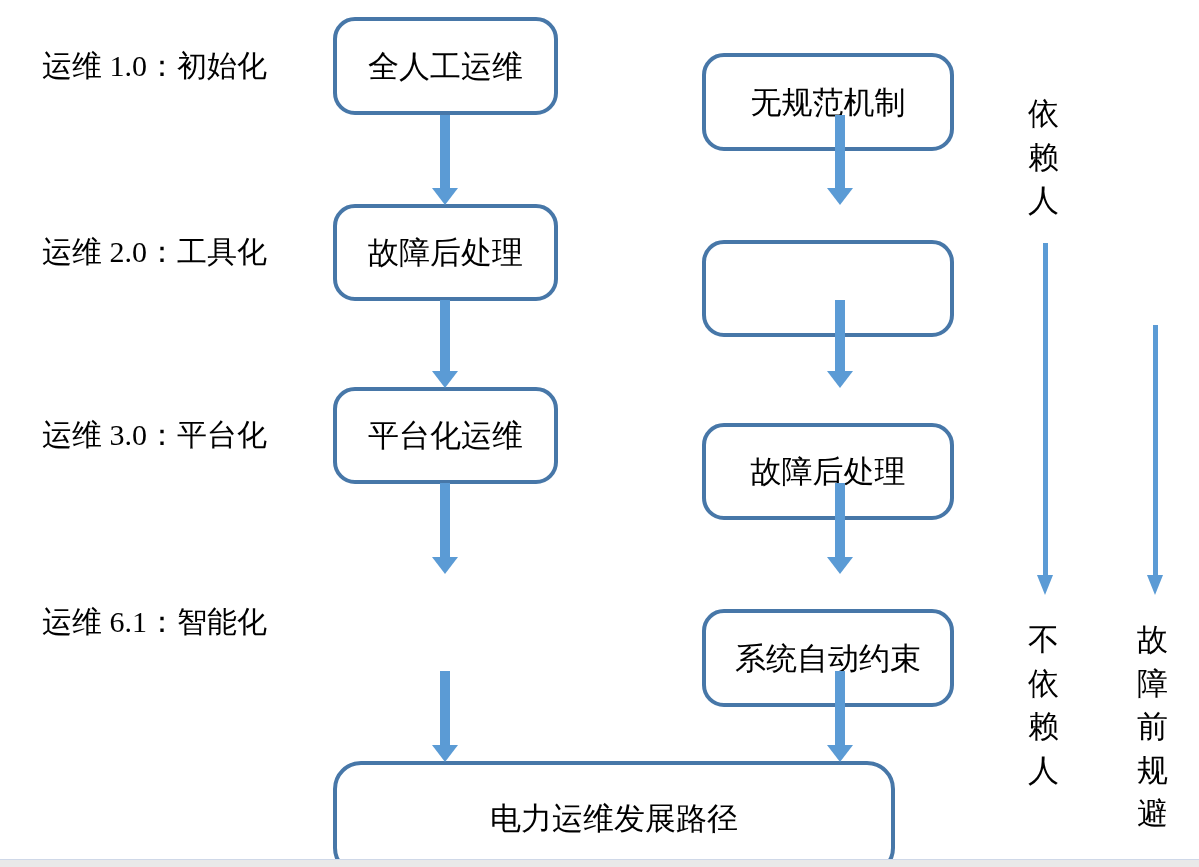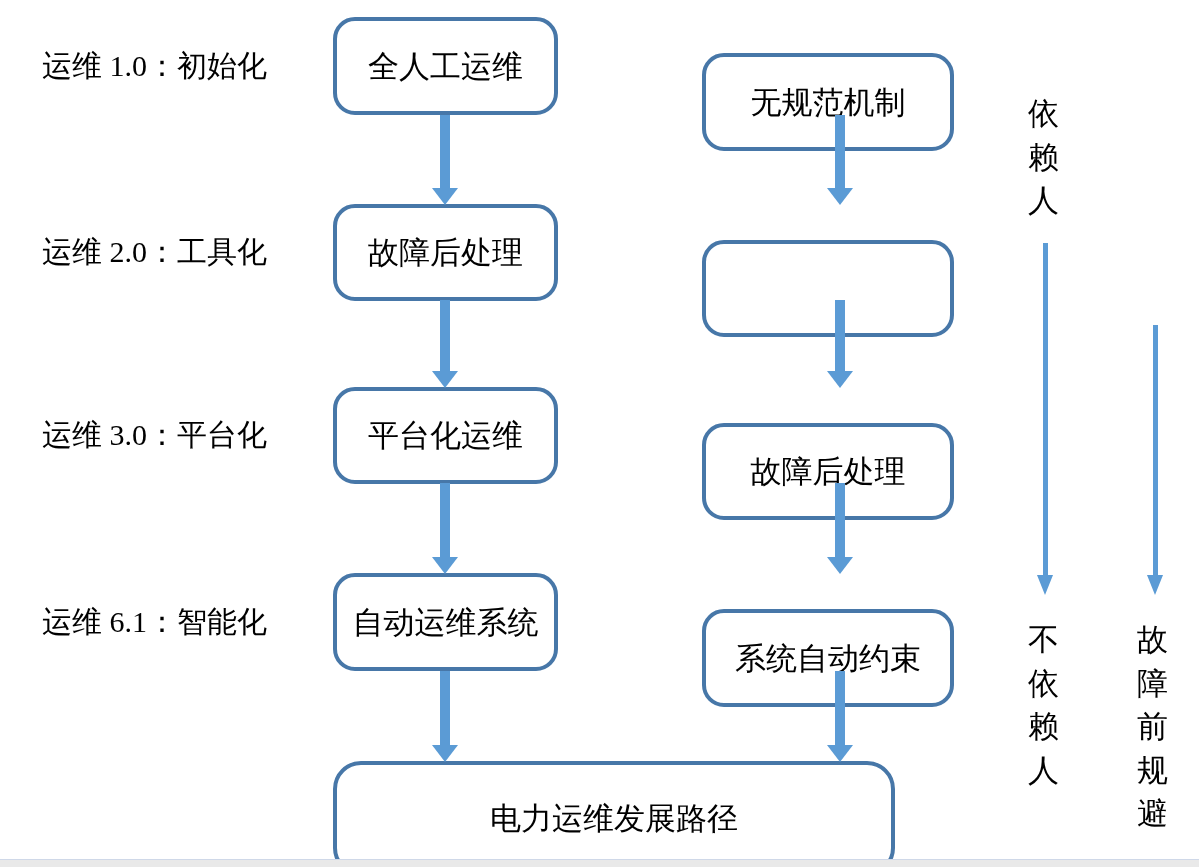--- a/index.html
+++ b/index.html
@@ -131,23 +131,20 @@
 
   <div class="node col-left row1">
     <span>全人工运维</span>
   </div>
   <div class="node col-left row2">
     <span>故障后处理</span>
   </div>
   <div class="node col-left row3">
     <span>平台化运维</span>
   </div>
-  <div class="node col-left row4">
-    <span>自动运维系统</span>
-  </div>
 
   <div class="node col-right row1">
     <span>无规范机制</span>
   </div>
   <div class="node col-right row2">
   </div>
   <div class="node col-right row3">
     <span>故障后处理</span>
   </div>
   <div class="node col-right row4">

